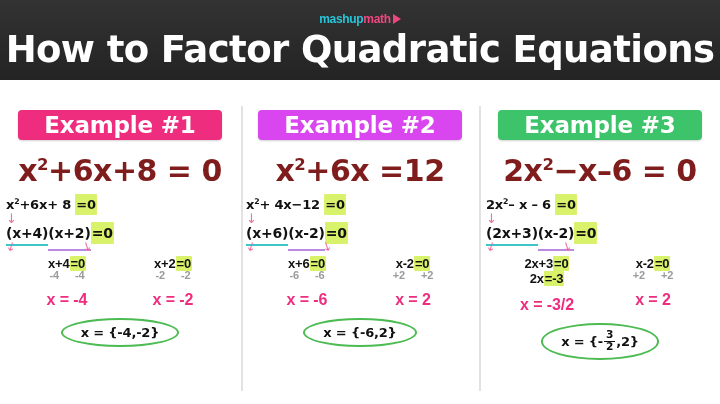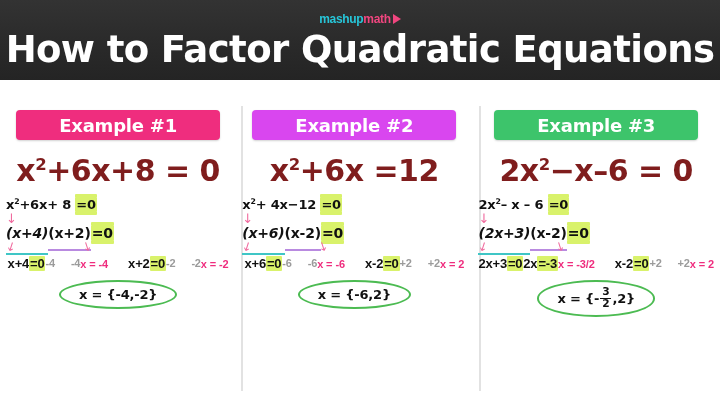--- a/index.html
+++ b/index.html
@@ -61,21 +61,21 @@
   .divider.d1 { left: 241px; }
   .divider.d2 { left: 479px; }
 
   
   .pill {
     margin-top: 14px;
     width: 204px; height: 30px;
     border-radius: 4px;
     display: flex; align-items: center; justify-content: center;
     color: #ffffff;
-    font-size: 18px; font-weight: bold;
+    font-size: 23px; font-weight: bold;
     font-family: "DejaVu Sans", sans-serif;
     letter-spacing: -0.2px;
     box-shadow: 0 1px 2px rgba(0,0,0,0.18);
   }
 
   
   .main-eq {
     margin-top: 13px;
     color: #7f1d1d;
     font-size: 30px;
@@ -118,33 +118,33 @@
     font-size: 12px; color: #f06a9e; line-height: 10px;
     margin: 1px 0 0 0;
   }
   .arrow-slantL, .arrow-slantR {
     display: inline-block; transform: rotate(18deg);
     font-family: "DejaVu Sans", sans-serif;
   }
   .arrow-slantR { transform: rotate(-18deg); }
 
   .factored { font-size: 14px; font-weight: bold; letter-spacing: -0.2px; }
-  .u-teal   { border-bottom: 2px solid #3fc6c6; padding-bottom: 12px; font-style: italic; }
+  .u-teal   { border-bottom: 2px solid #3fc6c6; padding-bottom: 3px; }
   .u-purple { border-bottom: 2px solid #b98ae0; padding-bottom: 8px; }
 
   
   .pair {
     display: flex; justify-content: center; gap: 20px;
     margin-top: 4px; width: 100%;
   }
-  .sub { display: flex; align-items: center; min-width: 86px; }
+  .sub { display: flex; flex-direction: column; align-items: center; min-width: 86px; }
   .sub .eqrow  { font-size: 13px; font-weight: bold; color: #111; white-space: nowrap; letter-spacing: -0.2px; }
   .sub .annot  { font-size: 11px; color: #9b9b9b; font-weight: bold; white-space: nowrap; letter-spacing: -0.2px; margin-top: -2px; }
   .sub .annot .sp { display: inline-block; width: 16px; }
-  .sub .ans    { font-size: 11px; font-weight: bold; color: #ef2d7e; white-space: nowrap; margin-top: 1px; letter-spacing: -0.1px; }
+  .sub .ans    { font-size: 16px; font-weight: bold; color: #ef2d7e; white-space: nowrap; margin-top: 10px; letter-spacing: -0.1px; }
 
   
   .final-wrap {
     margin-top: 9px;
     display: flex; justify-content: center; width: 100%;
   }
   .oval {
     border: 2px solid #4cbb52;
     border-radius: 50%;
     padding: 5px 18px;

